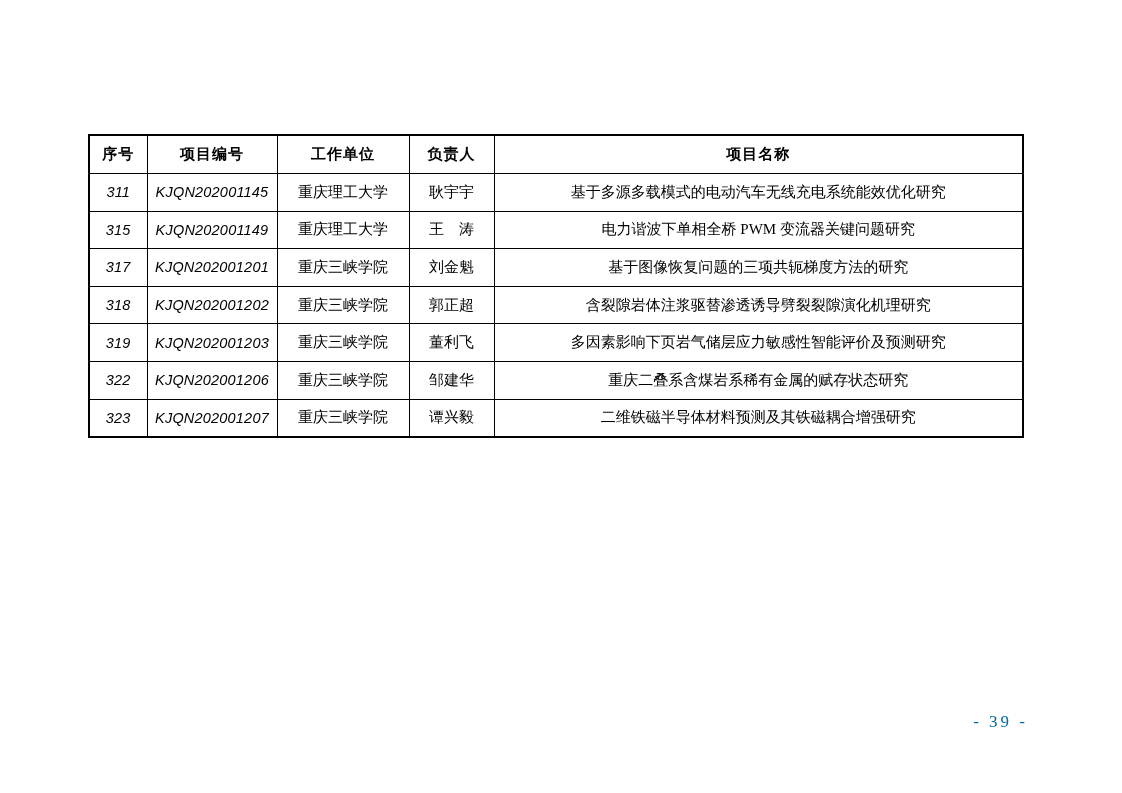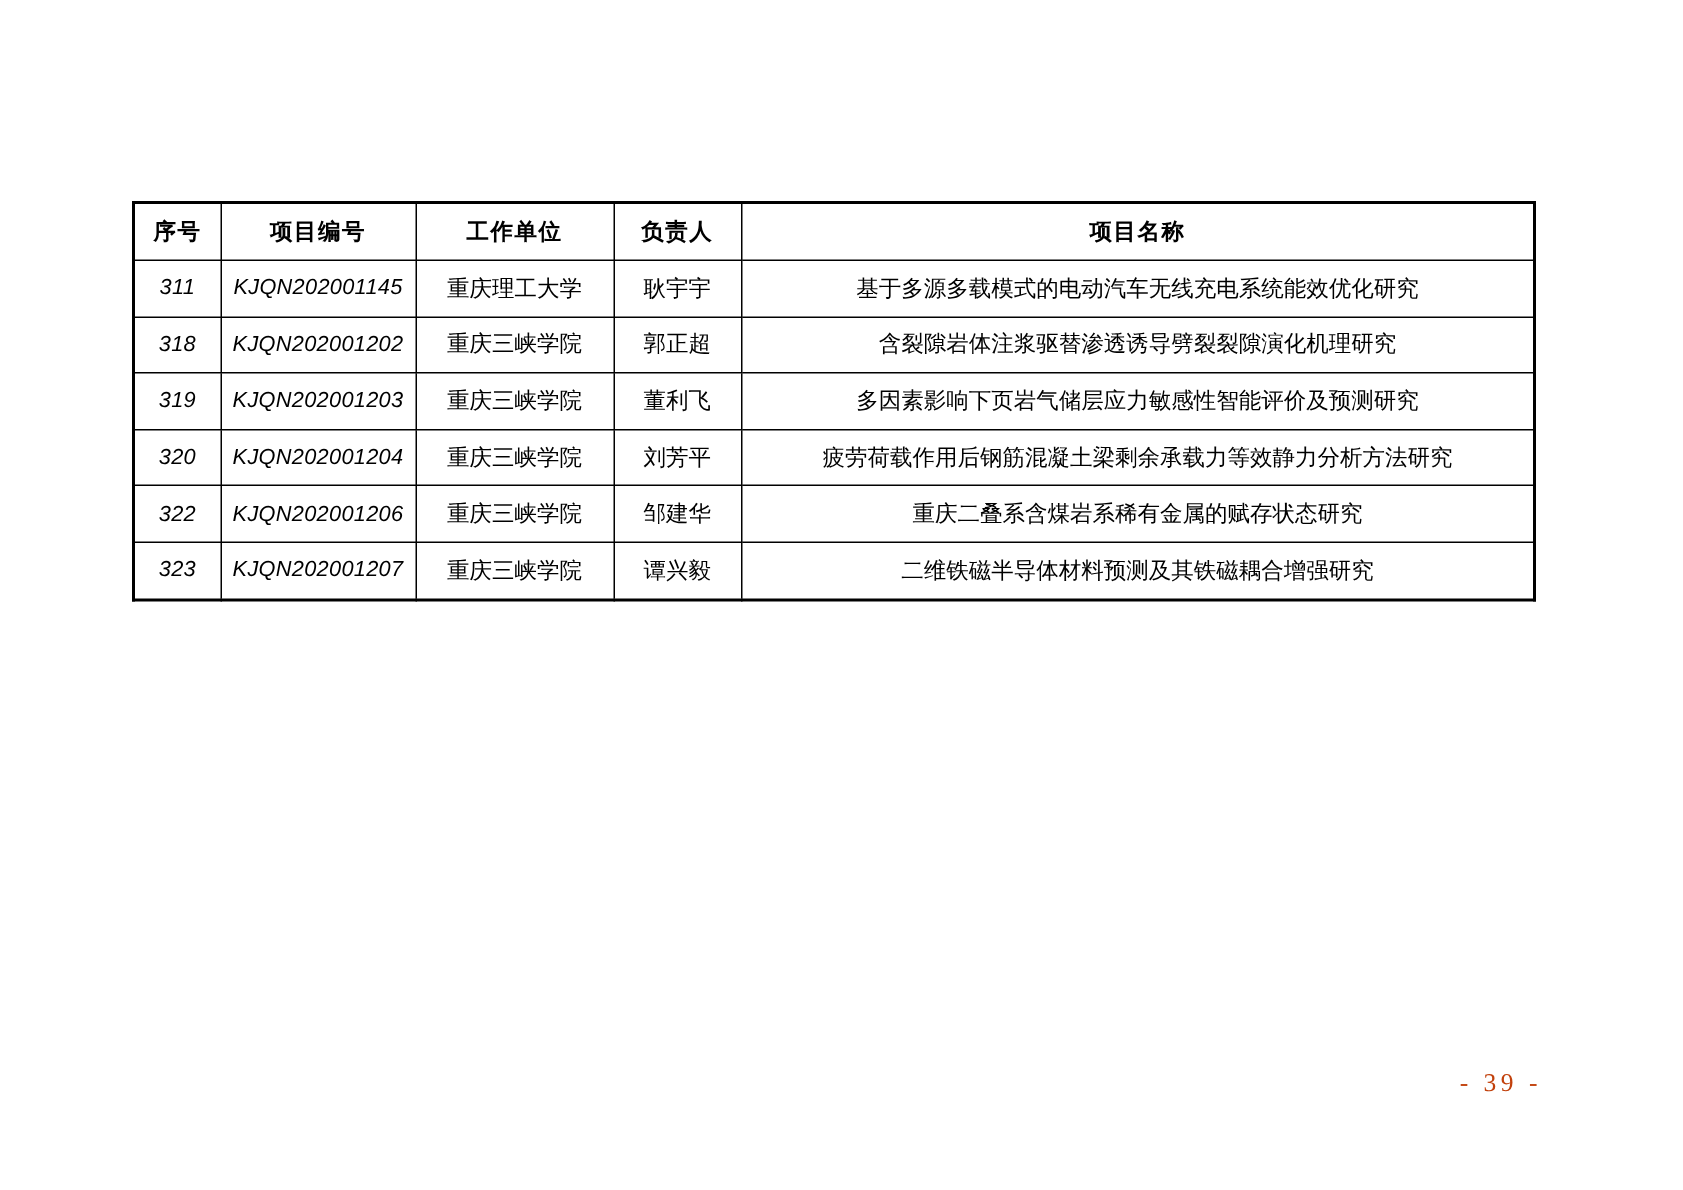--- a/index.html
+++ b/index.html
@@ -58,21 +58,21 @@
     font-family: "Liberation Serif", serif;
     font-size: 15px;
   }
   .page-number {
     position: absolute;
     top: 712px;
     right: 94px;
     font-family: "Liberation Serif", serif;
     font-size: 17px;
     letter-spacing: 3px;
-    color: #c2410c;
+    color: #0369a1;
   }
 </style>
 </head>
 <body>
 
 <div class="doc-page">
 
   <table class="doc-table">
     <colgroup>
       <col style="width:58px">
@@ -95,46 +95,53 @@
       <td class="c-no">311</td>
       <td class="c-code">KJQN202001145</td>
       <td class="c-unit">重庆理工大学</td>
       <td class="c-leader">耿宇宇</td>
       <td class="c-title">基于多源多载模式的电动汽车无线充电系统能效优化研究</td>
     </tr>
 
 
 
 
+    <tr>
+      <td class="c-no">315</td>
+      <td class="c-code">KJQN202001149</td>
+      <td class="c-unit">重庆理工大学</td>
+      <td class="c-leader">王　涛</td>
+      <td class="c-title">电力谐波下单相全桥 PWM 变流器关键问题研究</td>
+    </tr>
 
 
+    <tr>
+      <td class="c-no">317</td>
+      <td class="c-code">KJQN202001201</td>
+      <td class="c-unit">重庆三峡学院</td>
+      <td class="c-leader">刘金魁</td>
+      <td class="c-title">基于图像恢复问题的三项共轭梯度方法的研究</td>
+    </tr>
 
     <tr>
       <td class="c-no">318</td>
       <td class="c-code">KJQN202001202</td>
       <td class="c-unit">重庆三峡学院</td>
       <td class="c-leader">郭正超</td>
       <td class="c-title">含裂隙岩体注浆驱替渗透诱导劈裂裂隙演化机理研究</td>
     </tr>
 
     <tr>
       <td class="c-no">319</td>
       <td class="c-code">KJQN202001203</td>
       <td class="c-unit">重庆三峡学院</td>
       <td class="c-leader">董利飞</td>
       <td class="c-title">多因素影响下页岩气储层应力敏感性智能评价及预测研究</td>
     </tr>
 
-    <tr>
-      <td class="c-no">320</td>
-      <td class="c-code">KJQN202001204</td>
-      <td class="c-unit">重庆三峡学院</td>
-      <td class="c-leader">刘芳平</td>
-      <td class="c-title">疲劳荷载作用后钢筋混凝土梁剩余承载力等效静力分析方法研究</td>
-    </tr>
 
 
     <tr>
       <td class="c-no">322</td>
       <td class="c-code">KJQN202001206</td>
       <td class="c-unit">重庆三峡学院</td>
       <td class="c-leader">邹建华</td>
       <td class="c-title">重庆二叠系含煤岩系稀有金属的赋存状态研究</td>
     </tr>
 

